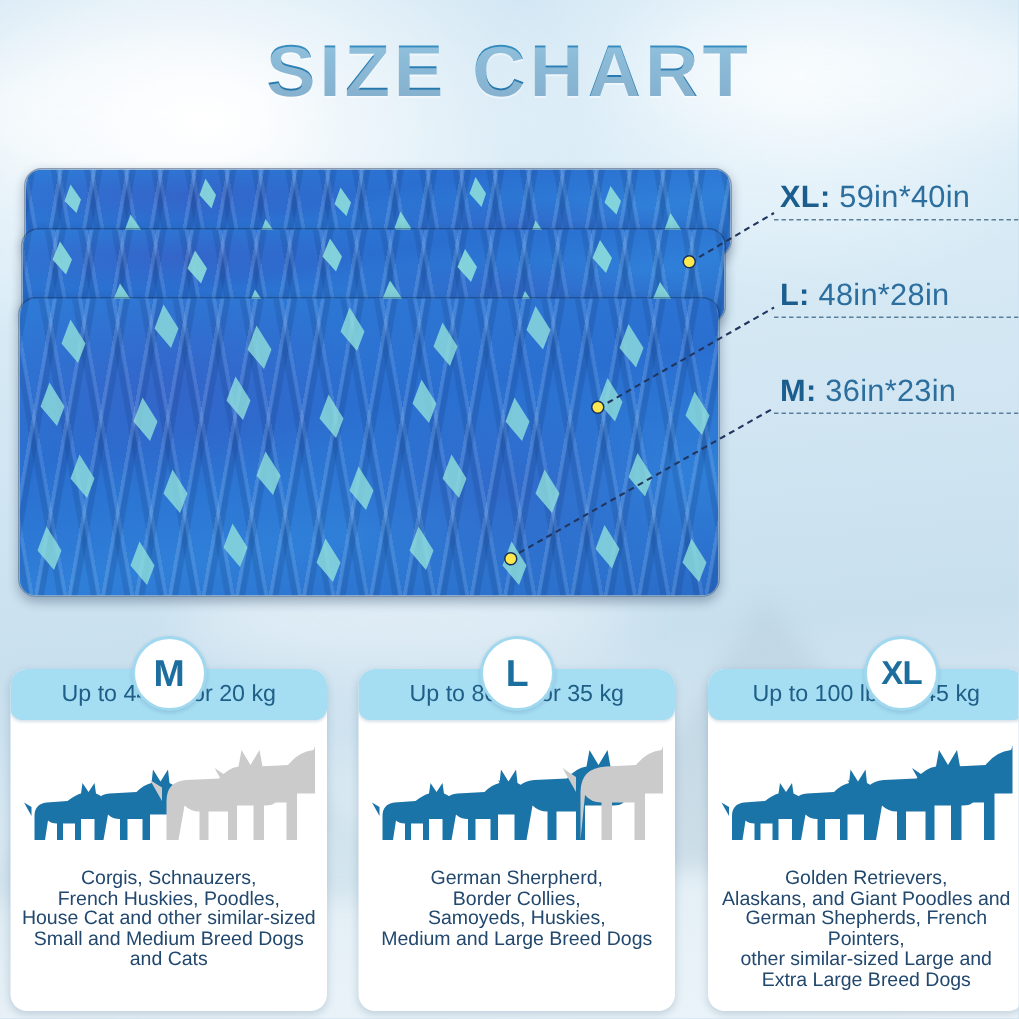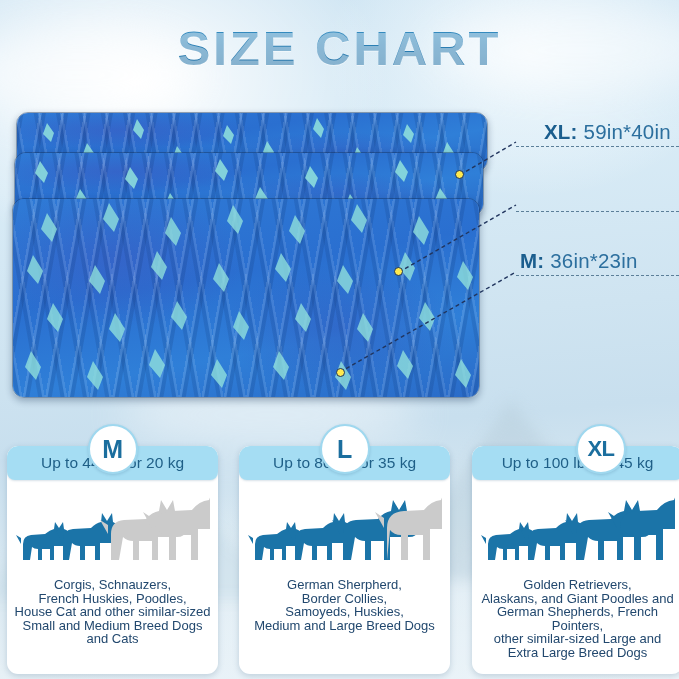--- a/index.html
+++ b/index.html
@@ -162,26 +162,30 @@
   <svg style="position:absolute;left:0;top:0;width:679px;height:420px;">
     <line x1="460" y1="175" x2="516" y2="142" stroke="#21355e" stroke-width="1.4" stroke-dasharray="4,3"></line>
     <line x1="399" y1="272" x2="516" y2="205" stroke="#21355e" stroke-width="1.4" stroke-dasharray="4,3"></line>
     <line x1="340" y1="372" x2="516" y2="272" stroke="#21355e" stroke-width="1.4" stroke-dasharray="4,3"></line>
   </svg>
 
   <div class="dot" style="left:455px;top:170px;"></div>
   <div class="dot" style="left:394px;top:267px;"></div>
   <div class="dot" style="left:336px;top:368px;"></div>
 
-  <div class="sizelabel" style="left:520px;top:120px;margin-left:24px;">
+  <div class="sizelabel" style="left:520px;top:120px;">
     <b>XL:</b>
     <span>59in*40in</span>
   </div>
   <div class="ulin" style="left:516px;top:146px;width:163px;"></div>
 
+  <div class="sizelabel" style="left:520px;top:185px;">
+    <b>L:</b>
+    <span>48in*28in</span>
+  </div>
   <div class="ulin" style="left:516px;top:211px;width:163px;"></div>
 
   <div class="sizelabel" style="left:520px;top:249px;">
     <b>M:</b>
     <span>36in*23in</span>
   </div>
   <div class="ulin" style="left:516px;top:275px;width:163px;"></div>
 </div>
 
 <div id="cards">

